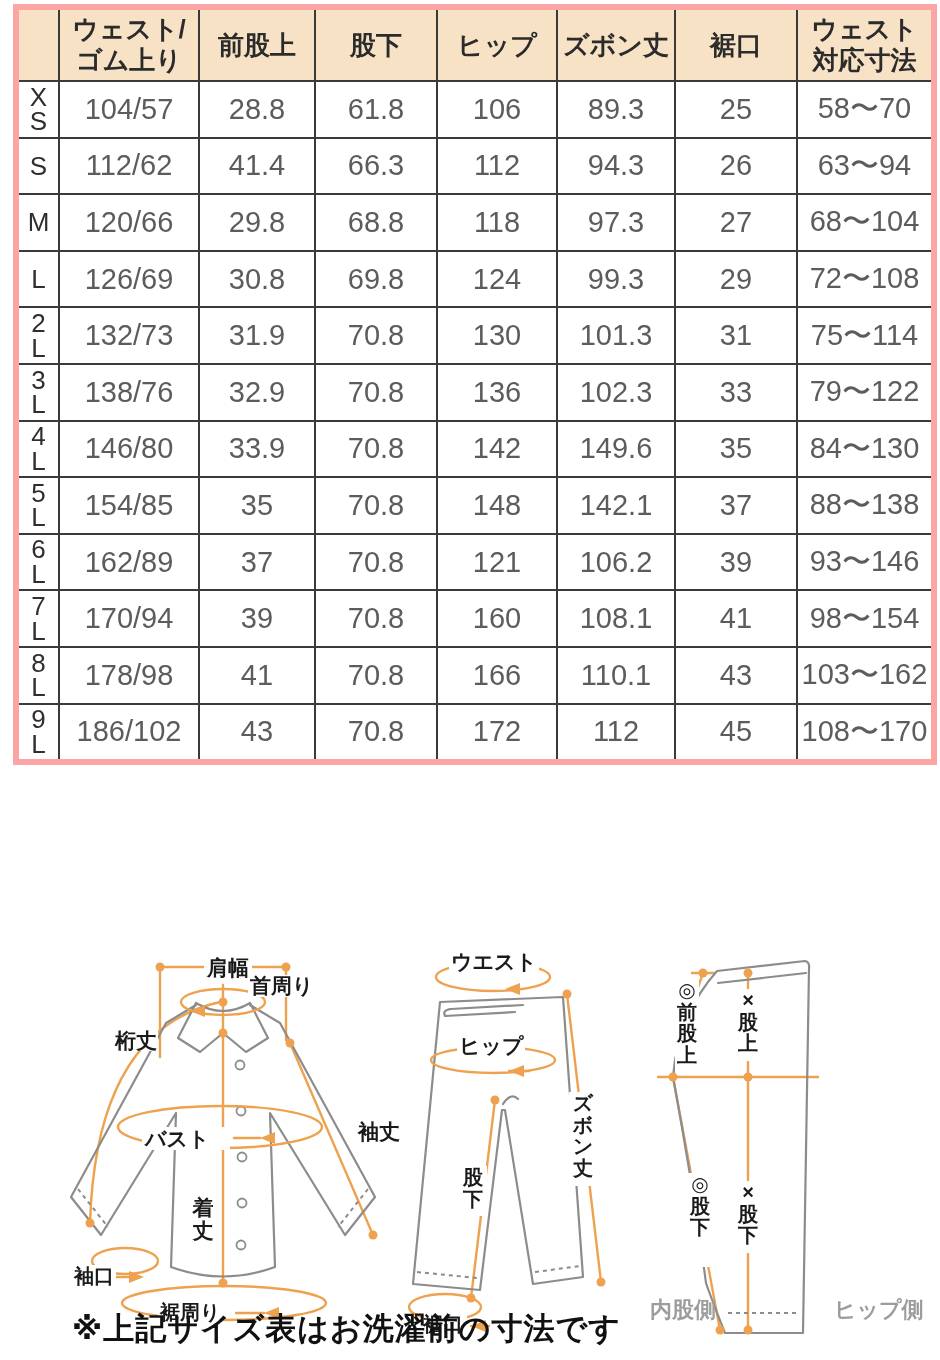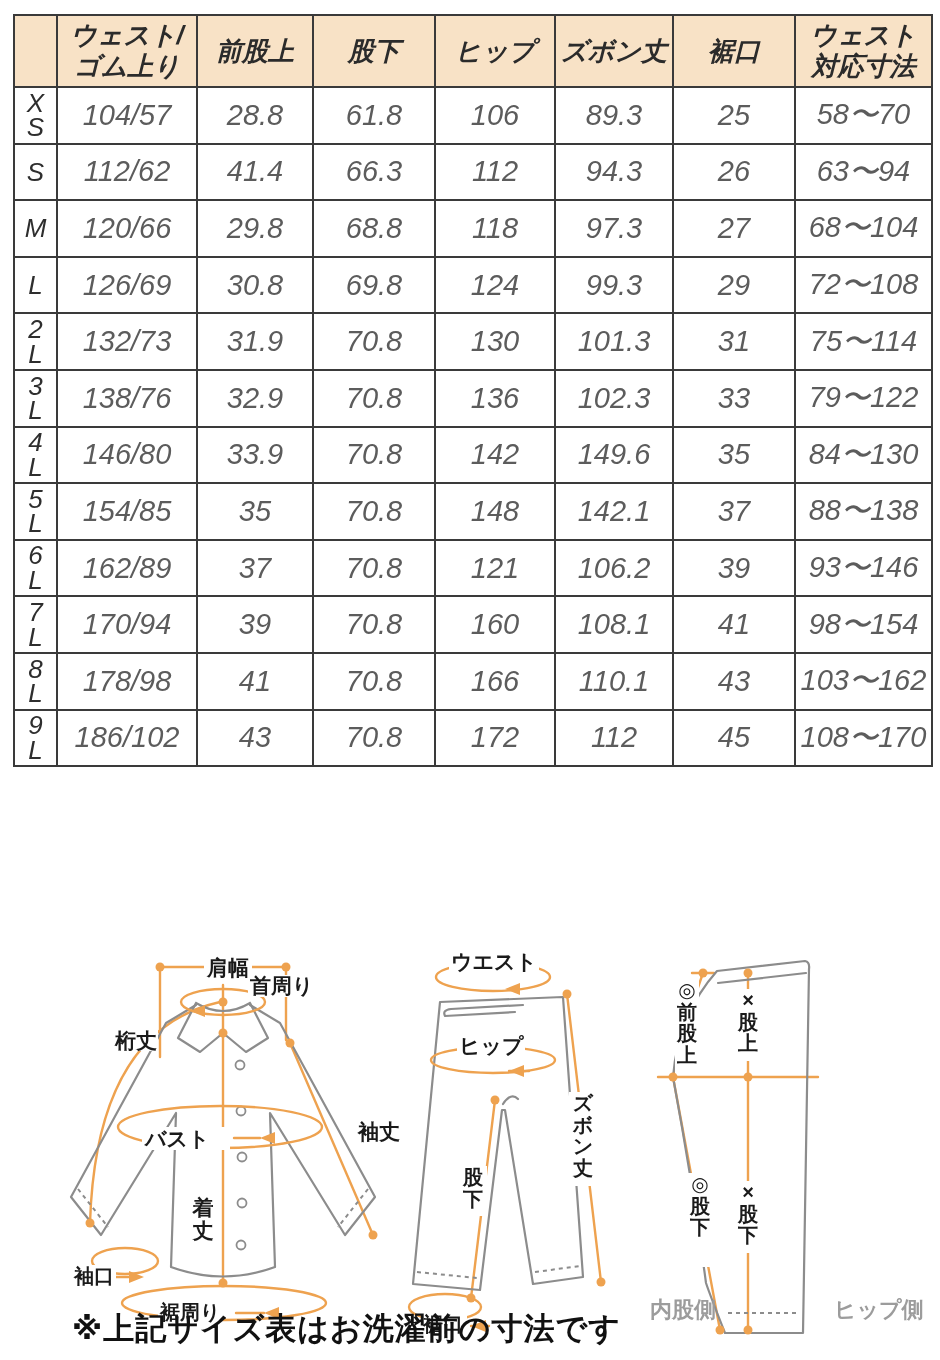--- a/index.html
+++ b/index.html
@@ -3,24 +3,23 @@
 <meta charset="utf-8">
 <style>
   html,body { margin:0; padding:0; }
   body {
     width:940px; height:1360px; position:relative; background:#ffffff;
     font-family:"Liberation Sans","DejaVu Sans",sans-serif;
     overflow:hidden;
   }
   
   table.size-table {
-    position:absolute; left:13px; top:14px; width:918px;
+    position:absolute; left:13px; top:4px; width:918px;
     border-collapse:collapse; table-layout:fixed;
-    border:1px solid #fca5a5;
-    font-style:italic;
+    border:6px solid #fca5a5;
   }
   .size-table th, .size-table td {
     border:2px solid #3a3a3a; text-align:center; vertical-align:middle;
     white-space:pre-line; padding:0; overflow:hidden;
   }
   .size-table thead th {
     background:#f8e2c6; color:#2b2b2b; font-weight:bold;
     font-size:26px; line-height:1.18; height:70px;
   }
   .size-table tbody td {

